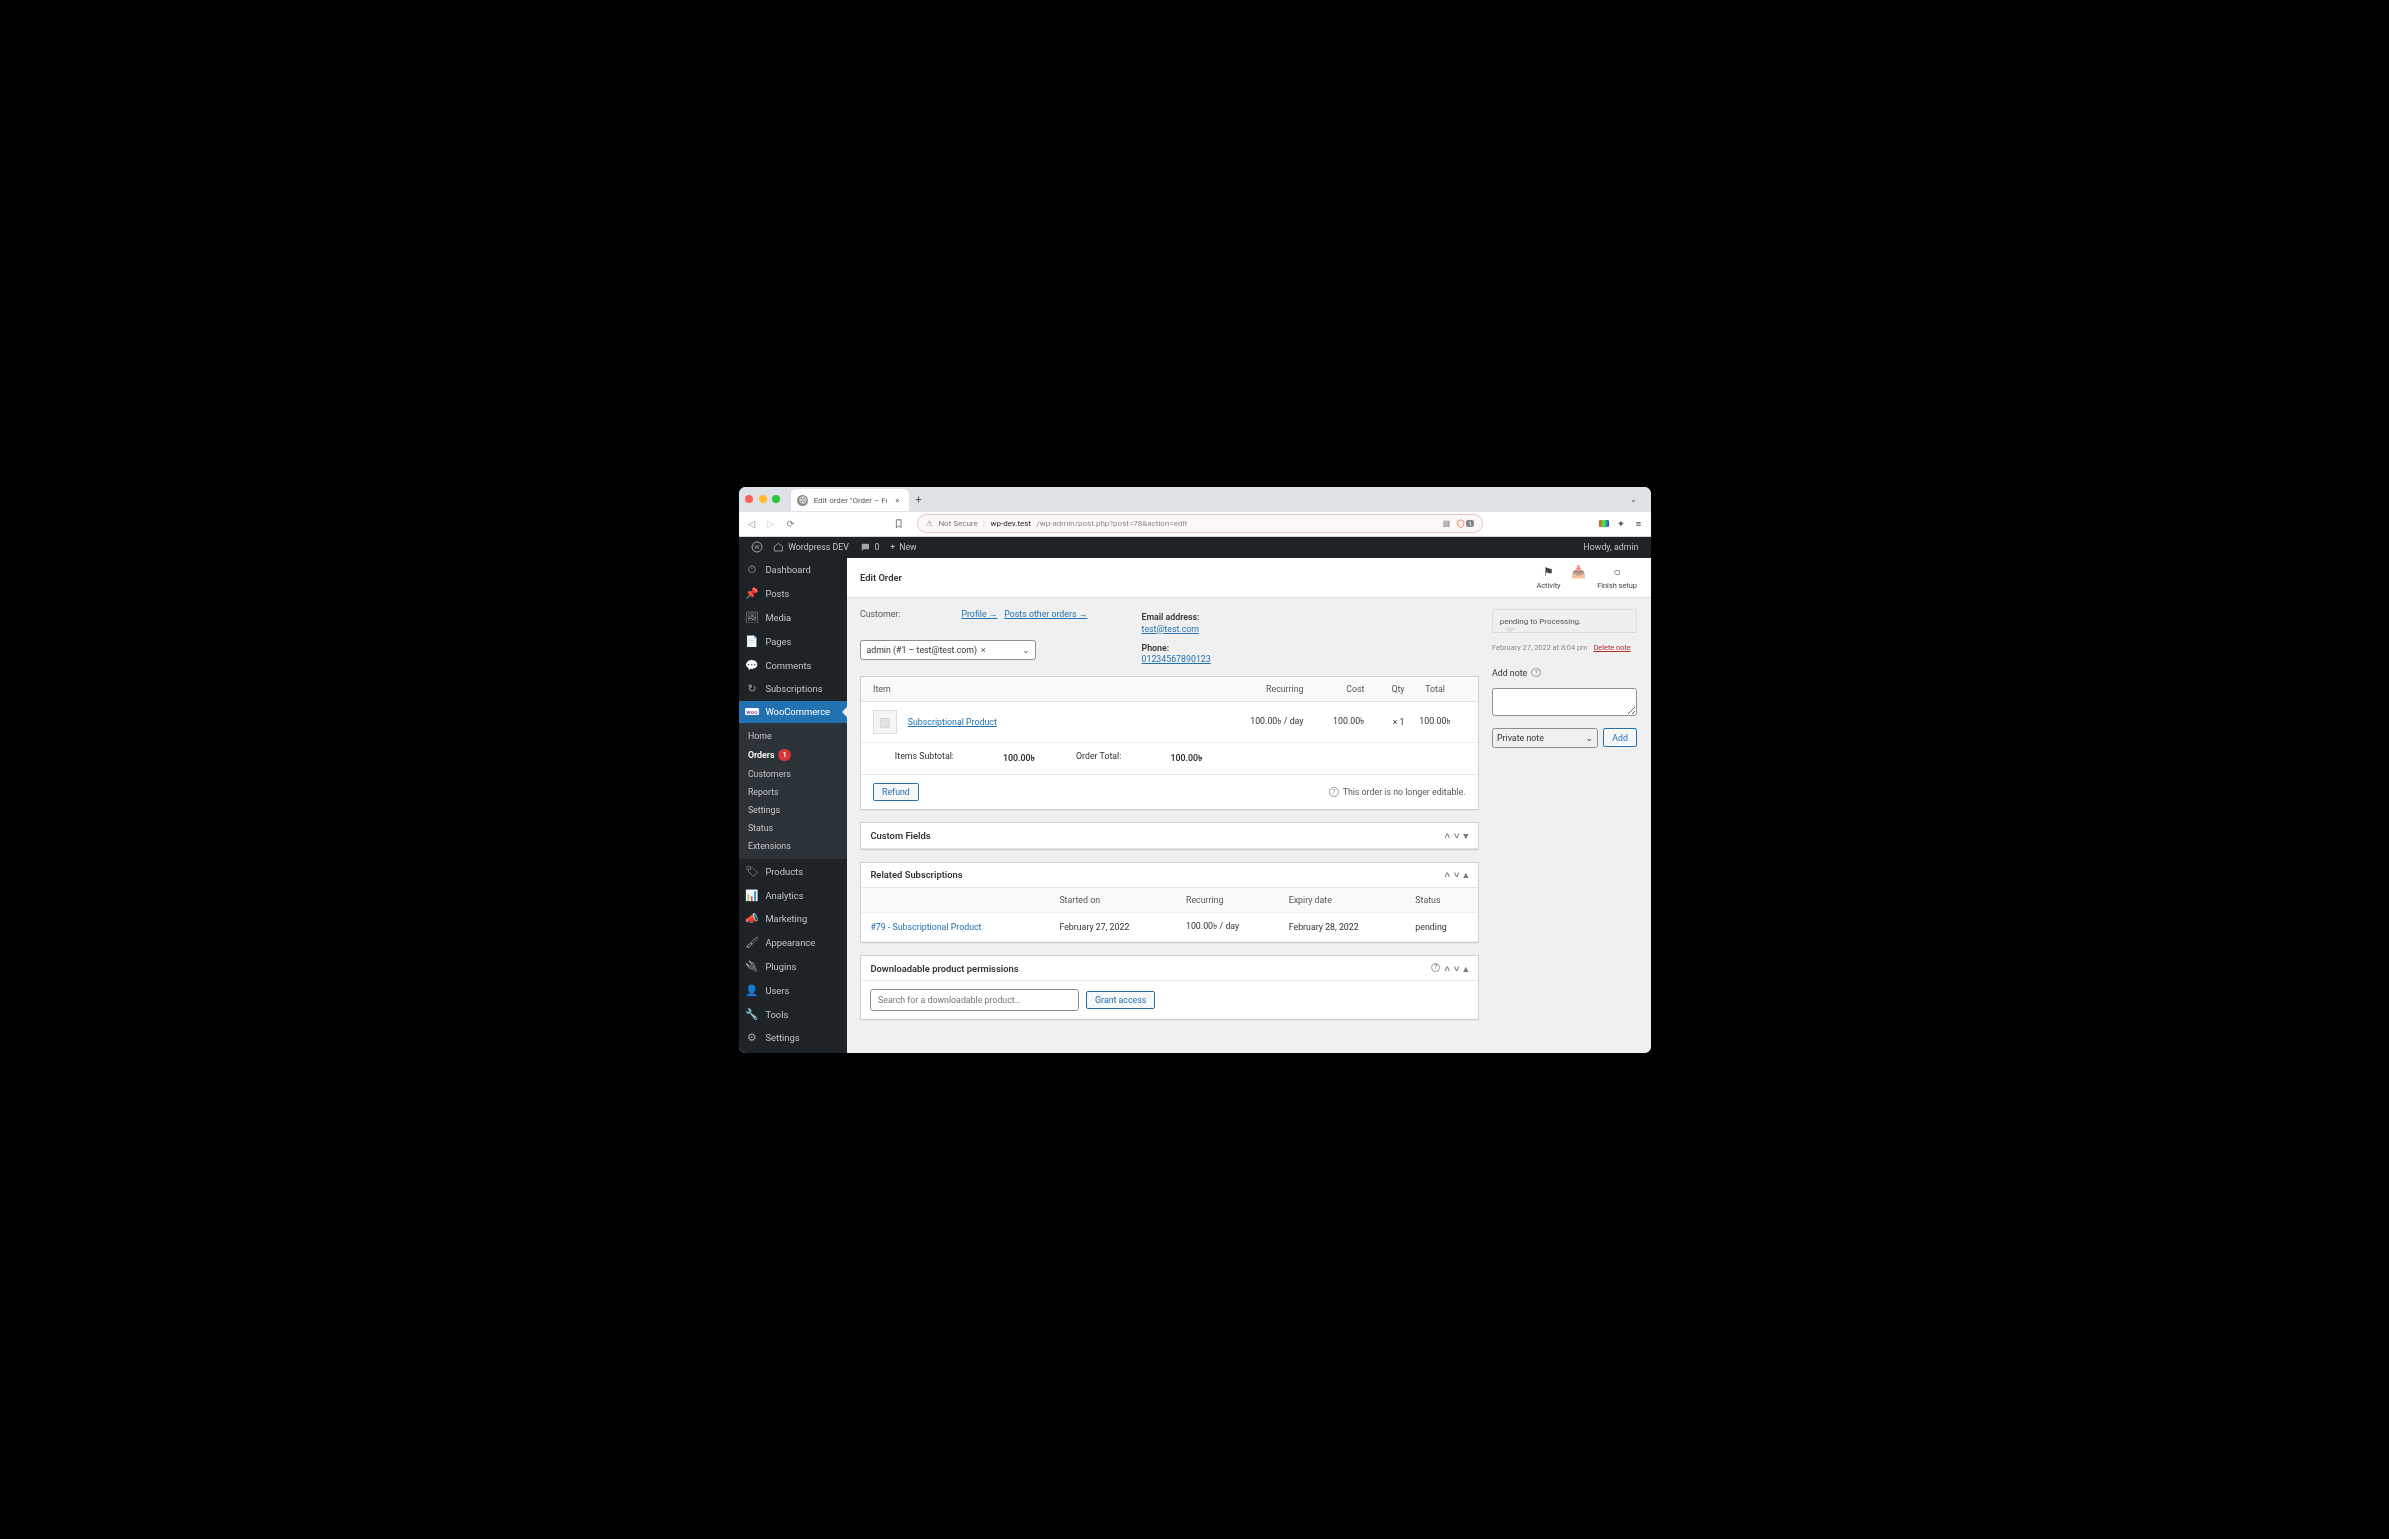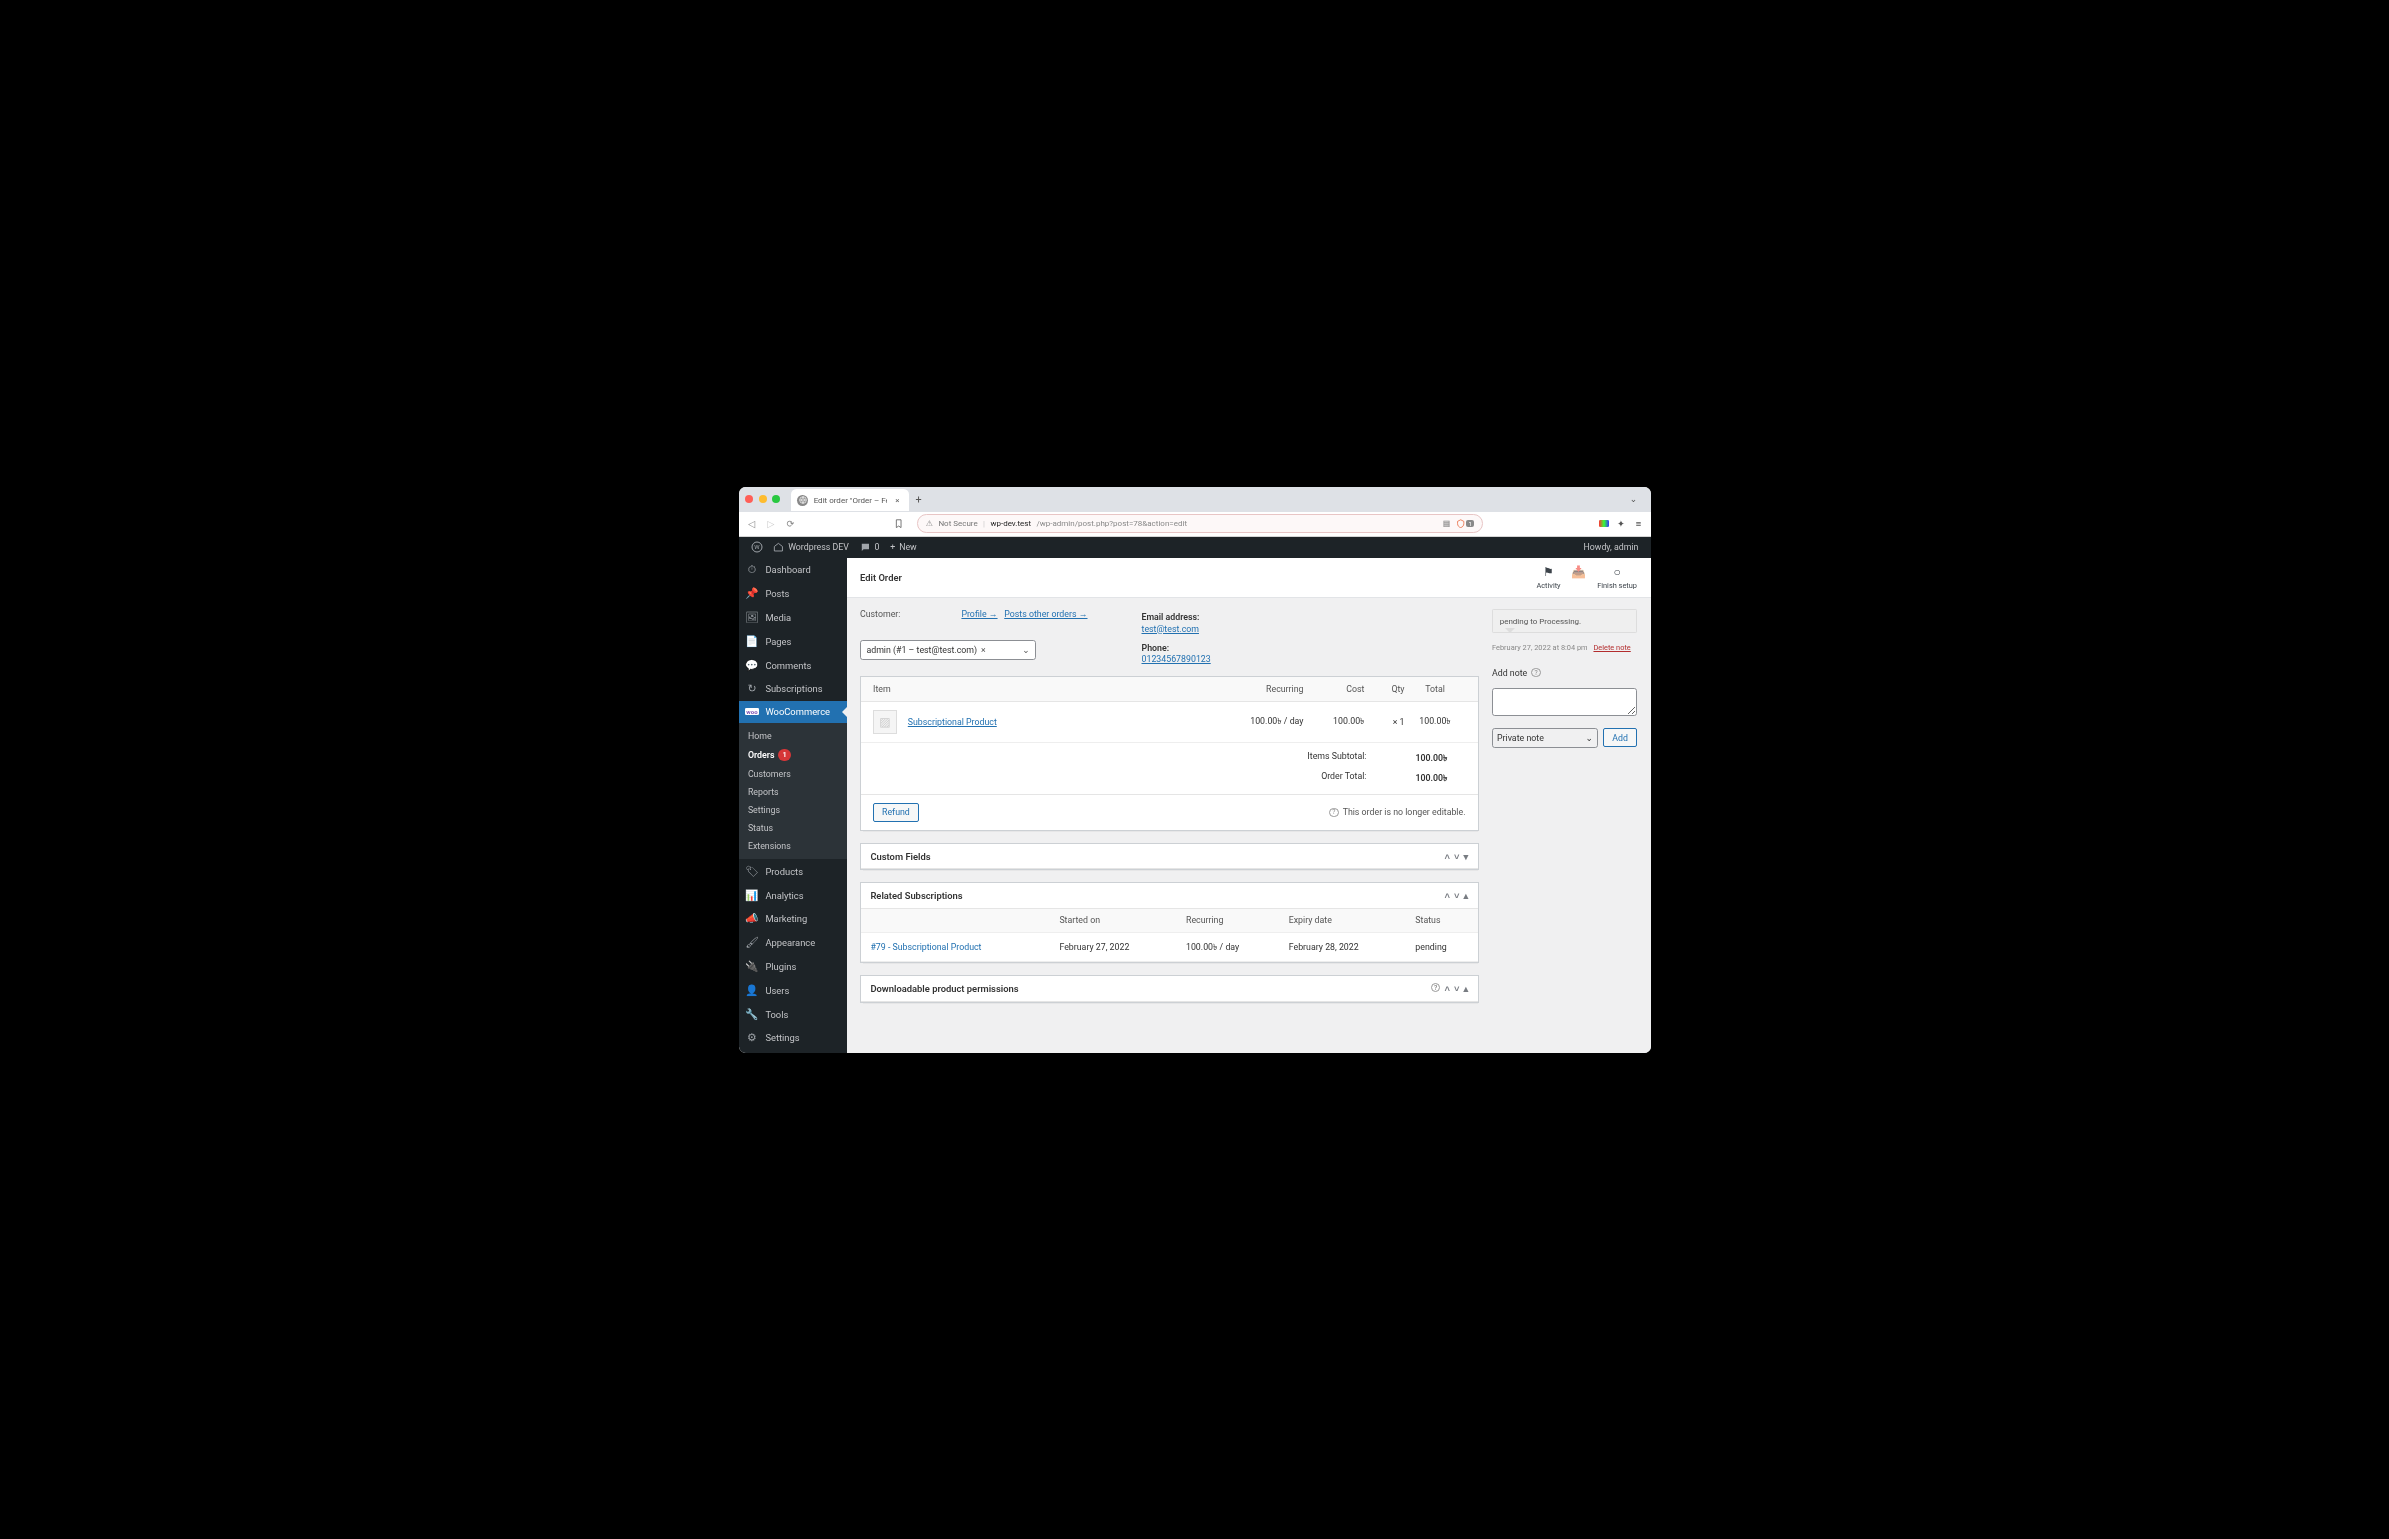--- a/index.html
+++ b/index.html
@@ -79,21 +79,21 @@
 .items-head{display:flex;padding:6.7px 12px;border-bottom:0.7px solid #e5e5e5;background:#f9f9f9;font-size:8.8px;color:#555}
 .col-item{flex:1}
 .col-recurring{width:88px;text-align:right}
 .col-cost{width:61px;text-align:right}
 .col-qty{width:40px;text-align:right}
 .col-total{width:61px;text-align:center}
 .items-row{display:flex;padding:8px 12px;align-items:center;border-bottom:0.7px solid #eee}
 .thumb{width:24px;height:24px;border:0.7px solid #ddd;background:#f5f5f5;margin-right:10.8px;display:flex;align-items:center;justify-content:center;color:#ccc;font-size:12px}
 .item-link{color:#2271b1;text-decoration:underline;font-size:8.8px}
 .item-val{font-size:8.8px;color:#333}
-.items-footer{padding:8px 30px;display:flex;flex-direction:column;gap:5.4px;align-items:flex-end;border-bottom:0.7px solid #e5e5e5}
+.items-footer{padding:8px 12px;display:flex;gap:5.4px;align-items:flex-end;border-bottom:0.7px solid #e5e5e5}
 .foot-row{display:flex;gap:27px;font-size:8.8px}
 .foot-row .label{width:81px;text-align:right}
 .foot-row .value{width:54px;text-align:right;font-weight:600}
 .actions-row{padding:8px 12px;display:flex;align-items:center}
 .btn{border:0.7px solid #2271b1;border-radius:2px;padding:3.4px 8px;background:#f6f7f7;color:#2271b1;font-size:8.8px;cursor:pointer}
 .not-editable{margin-left:auto;font-size:8.8px;color:#555;display:flex;align-items:center;gap:4px}
 
 .panel-header{padding:6.7px 9.4px;border-bottom:0.7px solid #e5e5e5;display:flex;align-items:center;font-weight:600;font-size:9.4px}
 .panel-header .tools{margin-left:auto;display:flex;gap:4px;color:#787c82}
 .panel-header .tools span{cursor:pointer}
@@ -412,20 +412,24 @@
           <div class="panel">
             <div class="panel-header">
               <span>Downloadable product permissions</span>
               <div class="tools">
                 <span class="help-ico">?</span>
                 <span>˄</span>
                 <span>˅</span>
                 <span>▴</span>
               </div>
             </div>
+            <div class="download-row">
+              <input class="search-input" placeholder="Search for a downloadable product…" style="">
+              <button class="btn">Grant access</button>
+            </div>
           </div>
 
         </div>
 
         <div class="right-col">
           <div class="note-box">
             <span>pending to Processing.</span>
           </div>
           <div class="note-meta">
             <span>February 27, 2022 at 8:04 pm</span>

